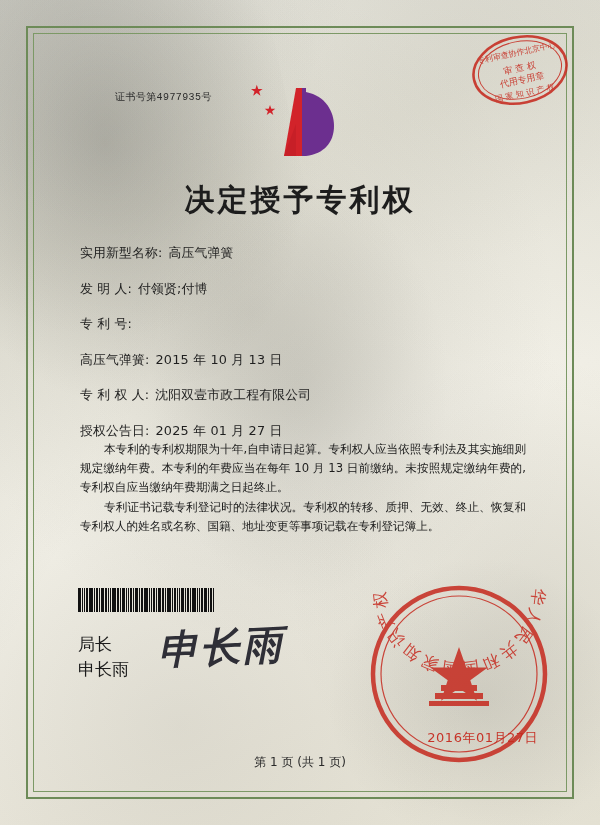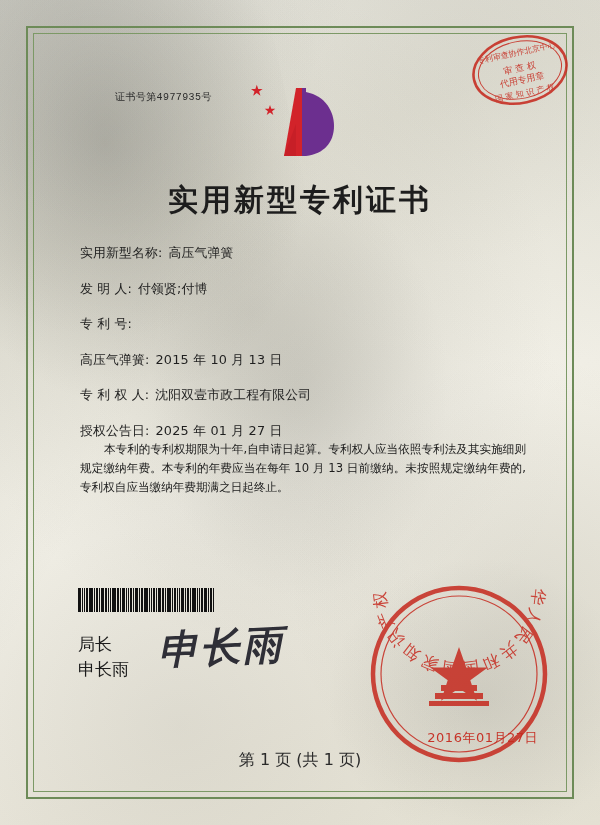--- a/index.html
+++ b/index.html
@@ -204,21 +204,21 @@
     transform: rotate(-3deg);
     opacity: 0.92;
   }
 
   
   .footer {
     position: absolute;
     left: 0; right: 0;
     bottom: 14px;
     text-align: center;
-    font-size: 16px;
+    font-size: 12px;
     color: #2a2a2a;
   }
 
   
   .seal-top {
     position: absolute;
     right: 26px;
     top: 28px;
     width: 108px;
     height: 84px;
@@ -274,21 +274,21 @@
           <polygon points="16,74 18.6,81.6 26.6,81.6 20.2,86.3 22.6,93.9 16,89.2 9.4,93.9 11.8,86.3 5.4,81.6 13.4,81.6" transform="translate(8,-38) scale(0.55)"></polygon>
           <polygon points="16,74 18.6,81.6 26.6,81.6 20.2,86.3 22.6,93.9 16,89.2 9.4,93.9 11.8,86.3 5.4,81.6 13.4,81.6" transform="translate(22,-14) scale(0.5)"></polygon>
         </g>
         <polygon points="56,6 62,6 62,74 44,74" fill="#d2232a"></polygon>
         <polygon points="62,6 66,6 66,74 62,74" fill="#6c2f8f"></polygon>
         <path d="M66,10 C86,14 94,30 94,44 C94,60 84,72 66,74 Z" fill="#6c2f8f"></path>
         <polygon points="44,74 56,42 56,74" fill="#c71f27"></polygon>
       </svg>
     </div>
 
-    <div class="title">实用新型专利证书</div>
+    <div class="title">决定授予专利权</div>
 
     <div class="fields">
       <div class="field-row">
         <span class="field-label">实用新型名称:</span>
         <span class="field-value">高压气弹簧</span>
       </div>
       <div class="field-row">
         <span class="field-label">发 明 人:</span>
         <span class="field-value">付领贤;付博</span>
       </div>
@@ -304,20 +304,21 @@
         <span class="field-value">沈阳双壹市政工程有限公司</span>
       </div>
       <div class="field-row">
         <span class="field-label">授权公告日:</span>
         <span class="field-value">2025 年 01 月 27 日</span>
       </div>
     </div>
 
     <div class="paras">
       <p>本专利的专利权期限为十年,自申请日起算。专利权人应当依照专利法及其实施细则规定缴纳年费。本专利的年费应当在每年 10 月 13 日前缴纳。未按照规定缴纳年费的,专利权自应当缴纳年费期满之日起终止。</p>
+      <p>专利证书记载专利登记时的法律状况。专利权的转移、质押、无效、终止、恢复和专利权人的姓名或名称、国籍、地址变更等事项记载在专利登记簿上。</p>
     </div>
 
     <div class="barcode" id="barcode"><span style="width: 3px;"></span><span style="width: 1px;"></span><span style="width: 1px;"></span><span style="width: 2px;"></span><span style="width: 4px;"></span><span style="width: 1px;"></span><span style="width: 2px;"></span><span style="width: 1px;"></span><span style="width: 3px;"></span><span style="width: 2px;"></span><span style="width: 1px;"></span><span style="width: 1px;"></span><span style="width: 4px;"></span><span style="width: 2px;"></span><span style="width: 1px;"></span><span style="width: 3px;"></span><span style="width: 1px;"></span><span style="width: 1px;"></span><span style="width: 2px;"></span><span style="width: 1px;"></span><span style="width: 3px;"></span><span style="width: 1px;"></span><span style="width: 2px;"></span><span style="width: 4px;"></span><span style="width: 1px;"></span><span style="width: 1px;"></span><span style="width: 2px;"></span><span style="width: 1px;"></span><span style="width: 3px;"></span><span style="width: 2px;"></span><span style="width: 1px;"></span><span style="width: 4px;"></span><span style="width: 1px;"></span><span style="width: 2px;"></span><span style="width: 1px;"></span><span style="width: 1px;"></span><span style="width: 3px;"></span><span style="width: 1px;"></span><span style="width: 2px;"></span><span style="width: 1px;"></span><span style="width: 4px;"></span><span style="width: 1px;"></span><span style="width: 1px;"></span><span style="width: 2px;"></span><span style="width: 3px;"></span><span style="width: 1px;"></span><span style="width: 2px;"></span><span style="width: 1px;"></span></div>
 
     <div class="sig-block">
       <div>局长</div>
       <div>申长雨</div>
     </div>
     <div class="sig-script">申长雨</div>
 

